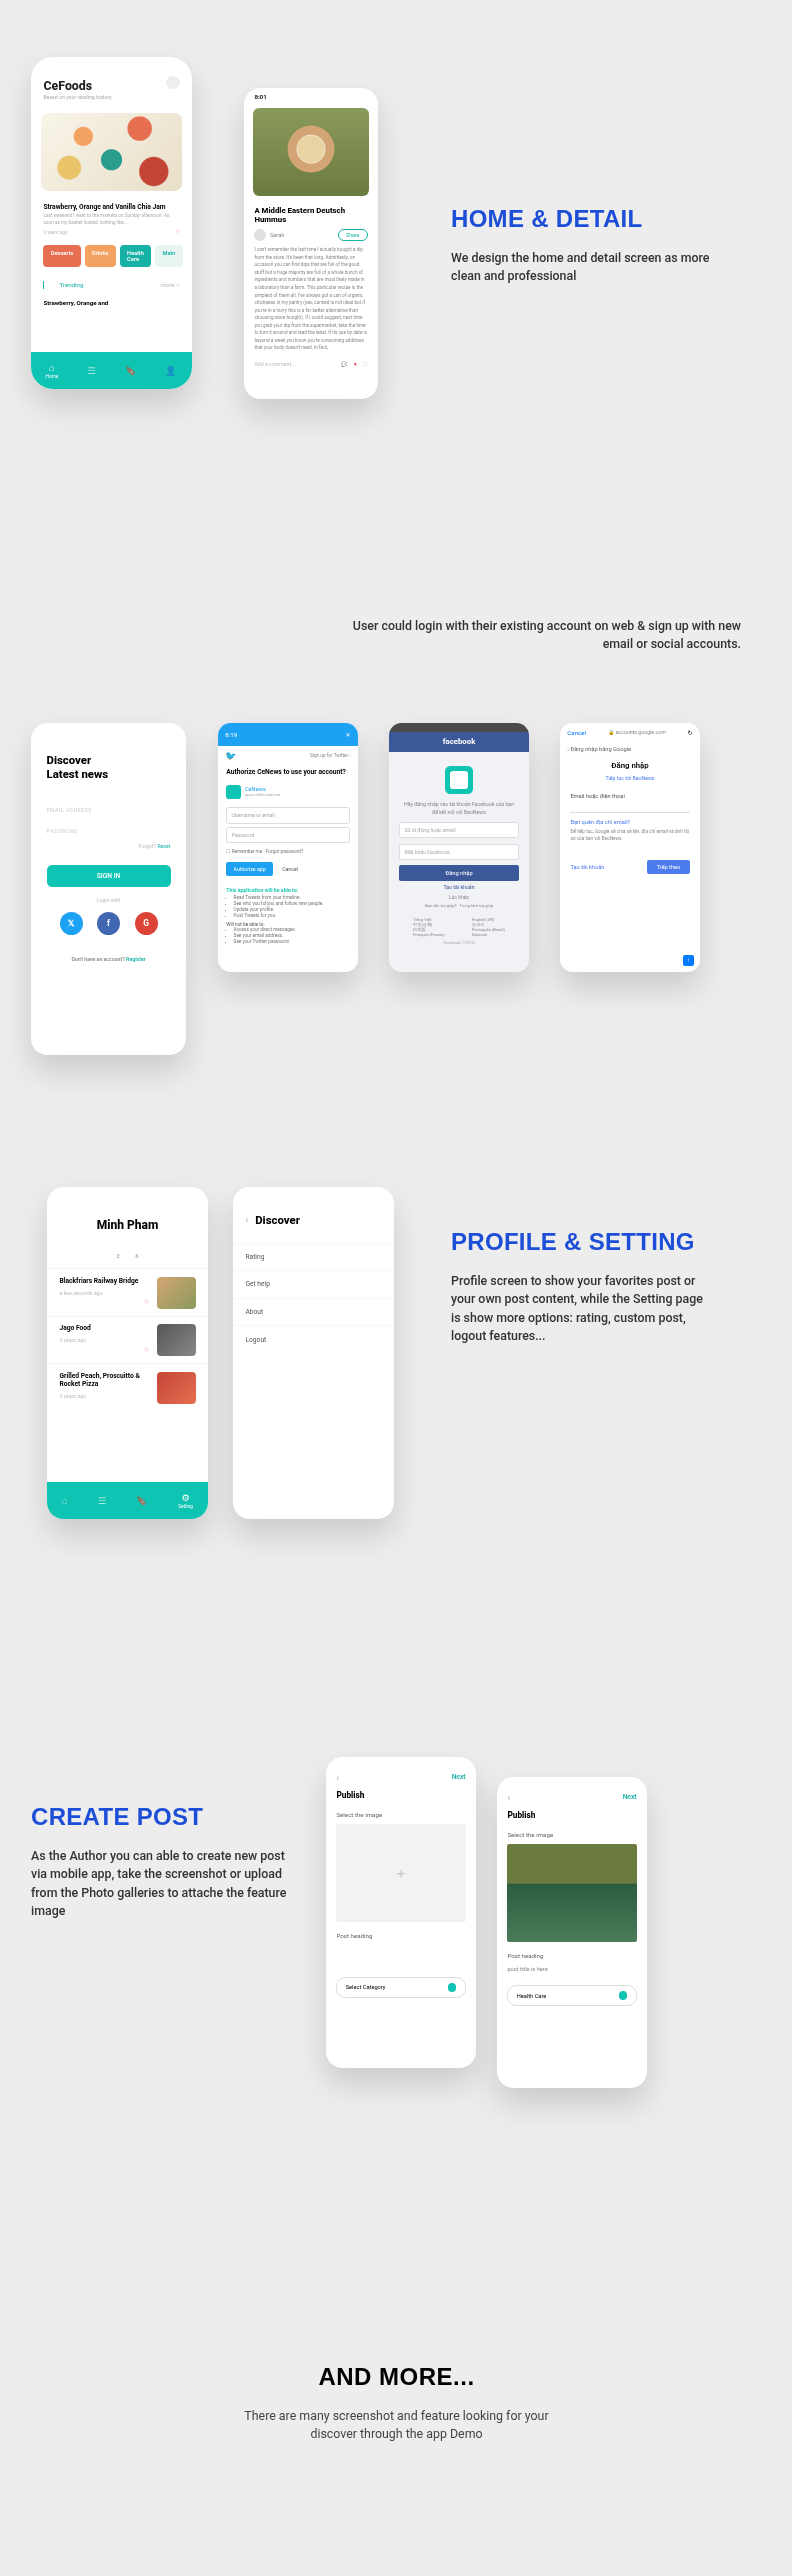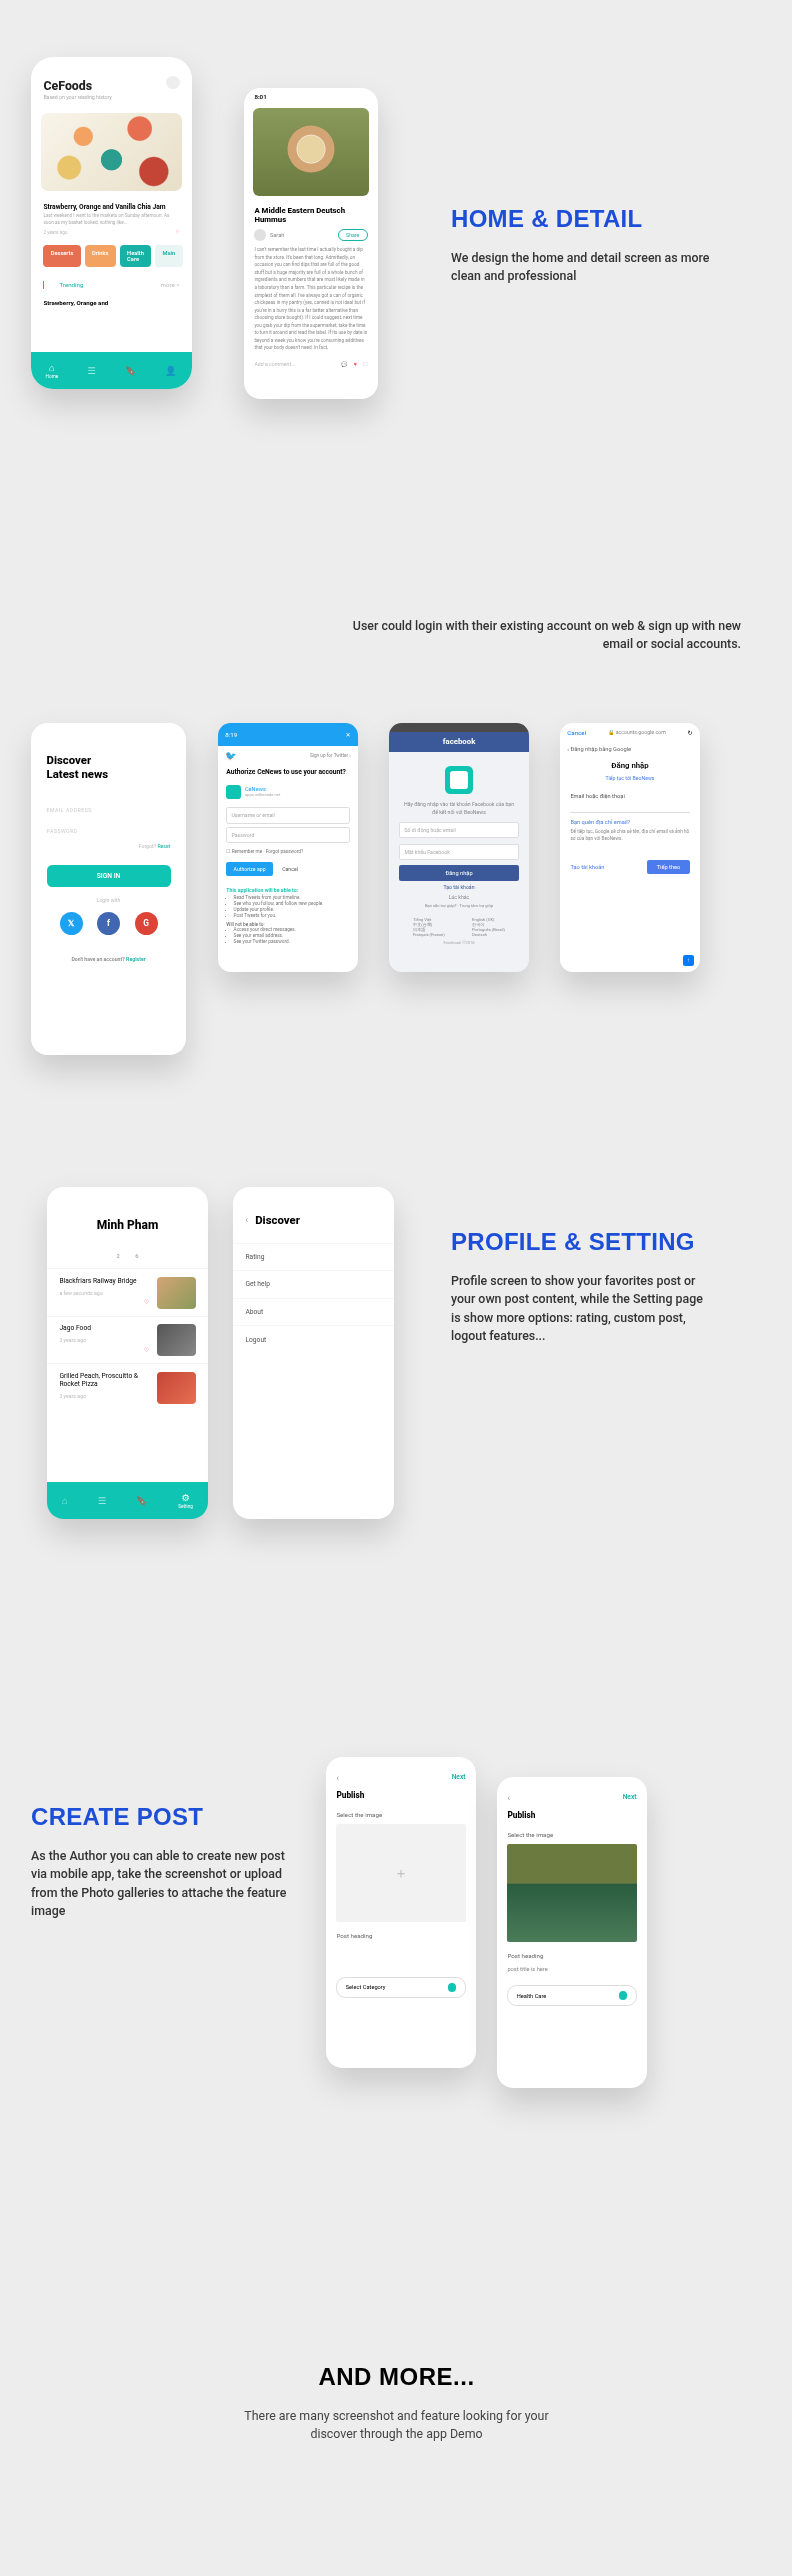--- a/index.html
+++ b/index.html
@@ -159,21 +159,21 @@
 
 .s3-text { position: absolute; left: 451px; top: 88px; }
 .s3-p1 { left: 47px; top: 47px; width: 161px; height: 332px; }
 .s3-p2 { left: 233px; top: 47px; width: 161px; height: 332px; }
 
 .prof-name { text-align: center; font-size: 12px; font-weight: 800; padding: 31px 10.4px 21px; }
 .prof-tabs { display: flex; justify-content: center; gap: 15.5px; font-size: 5.7px; color: #aaa; padding-bottom: 9.3px; }
 .prof-tabs span { font-weight: 600; }
 .prof-post { display: flex; padding: 7.3px 12.4px; gap: 7.3px; align-items: flex-start; border-top: 0.5px solid #f4f4f4; }
 .post-left { flex: 1; }
-.post-title { font-size: 6.7px; font-weight: 400; margin-bottom: 5.2px; }
+.post-title { font-size: 6.7px; font-weight: 700; margin-bottom: 5.2px; }
 .post-time { font-size: 5.2px; color: #bbb; }
 .post-img { width: 39px; height: 32px; border-radius: 4.1px; background: linear-gradient(135deg,#d4a574,#8a9a5b); }
 .post-img.p2 { background: linear-gradient(135deg,#555,#888); }
 .post-img.p3 { background: linear-gradient(135deg,#c44536,#e76f51); }
 
 .settings-head { padding: 26px 12.4px 15.5px; display: flex; align-items: center; gap: 7.3px; }
 .settings-head span:first-child { color: #888; font-size: 8.3px; }
 .settings-title { font-size: 11.4px; font-weight: 800; }
 .settings-item { padding: 9.3px 12.4px; font-size: 6.7px; color: #555; border-top: 0.5px solid #f6f6f6; }
 

